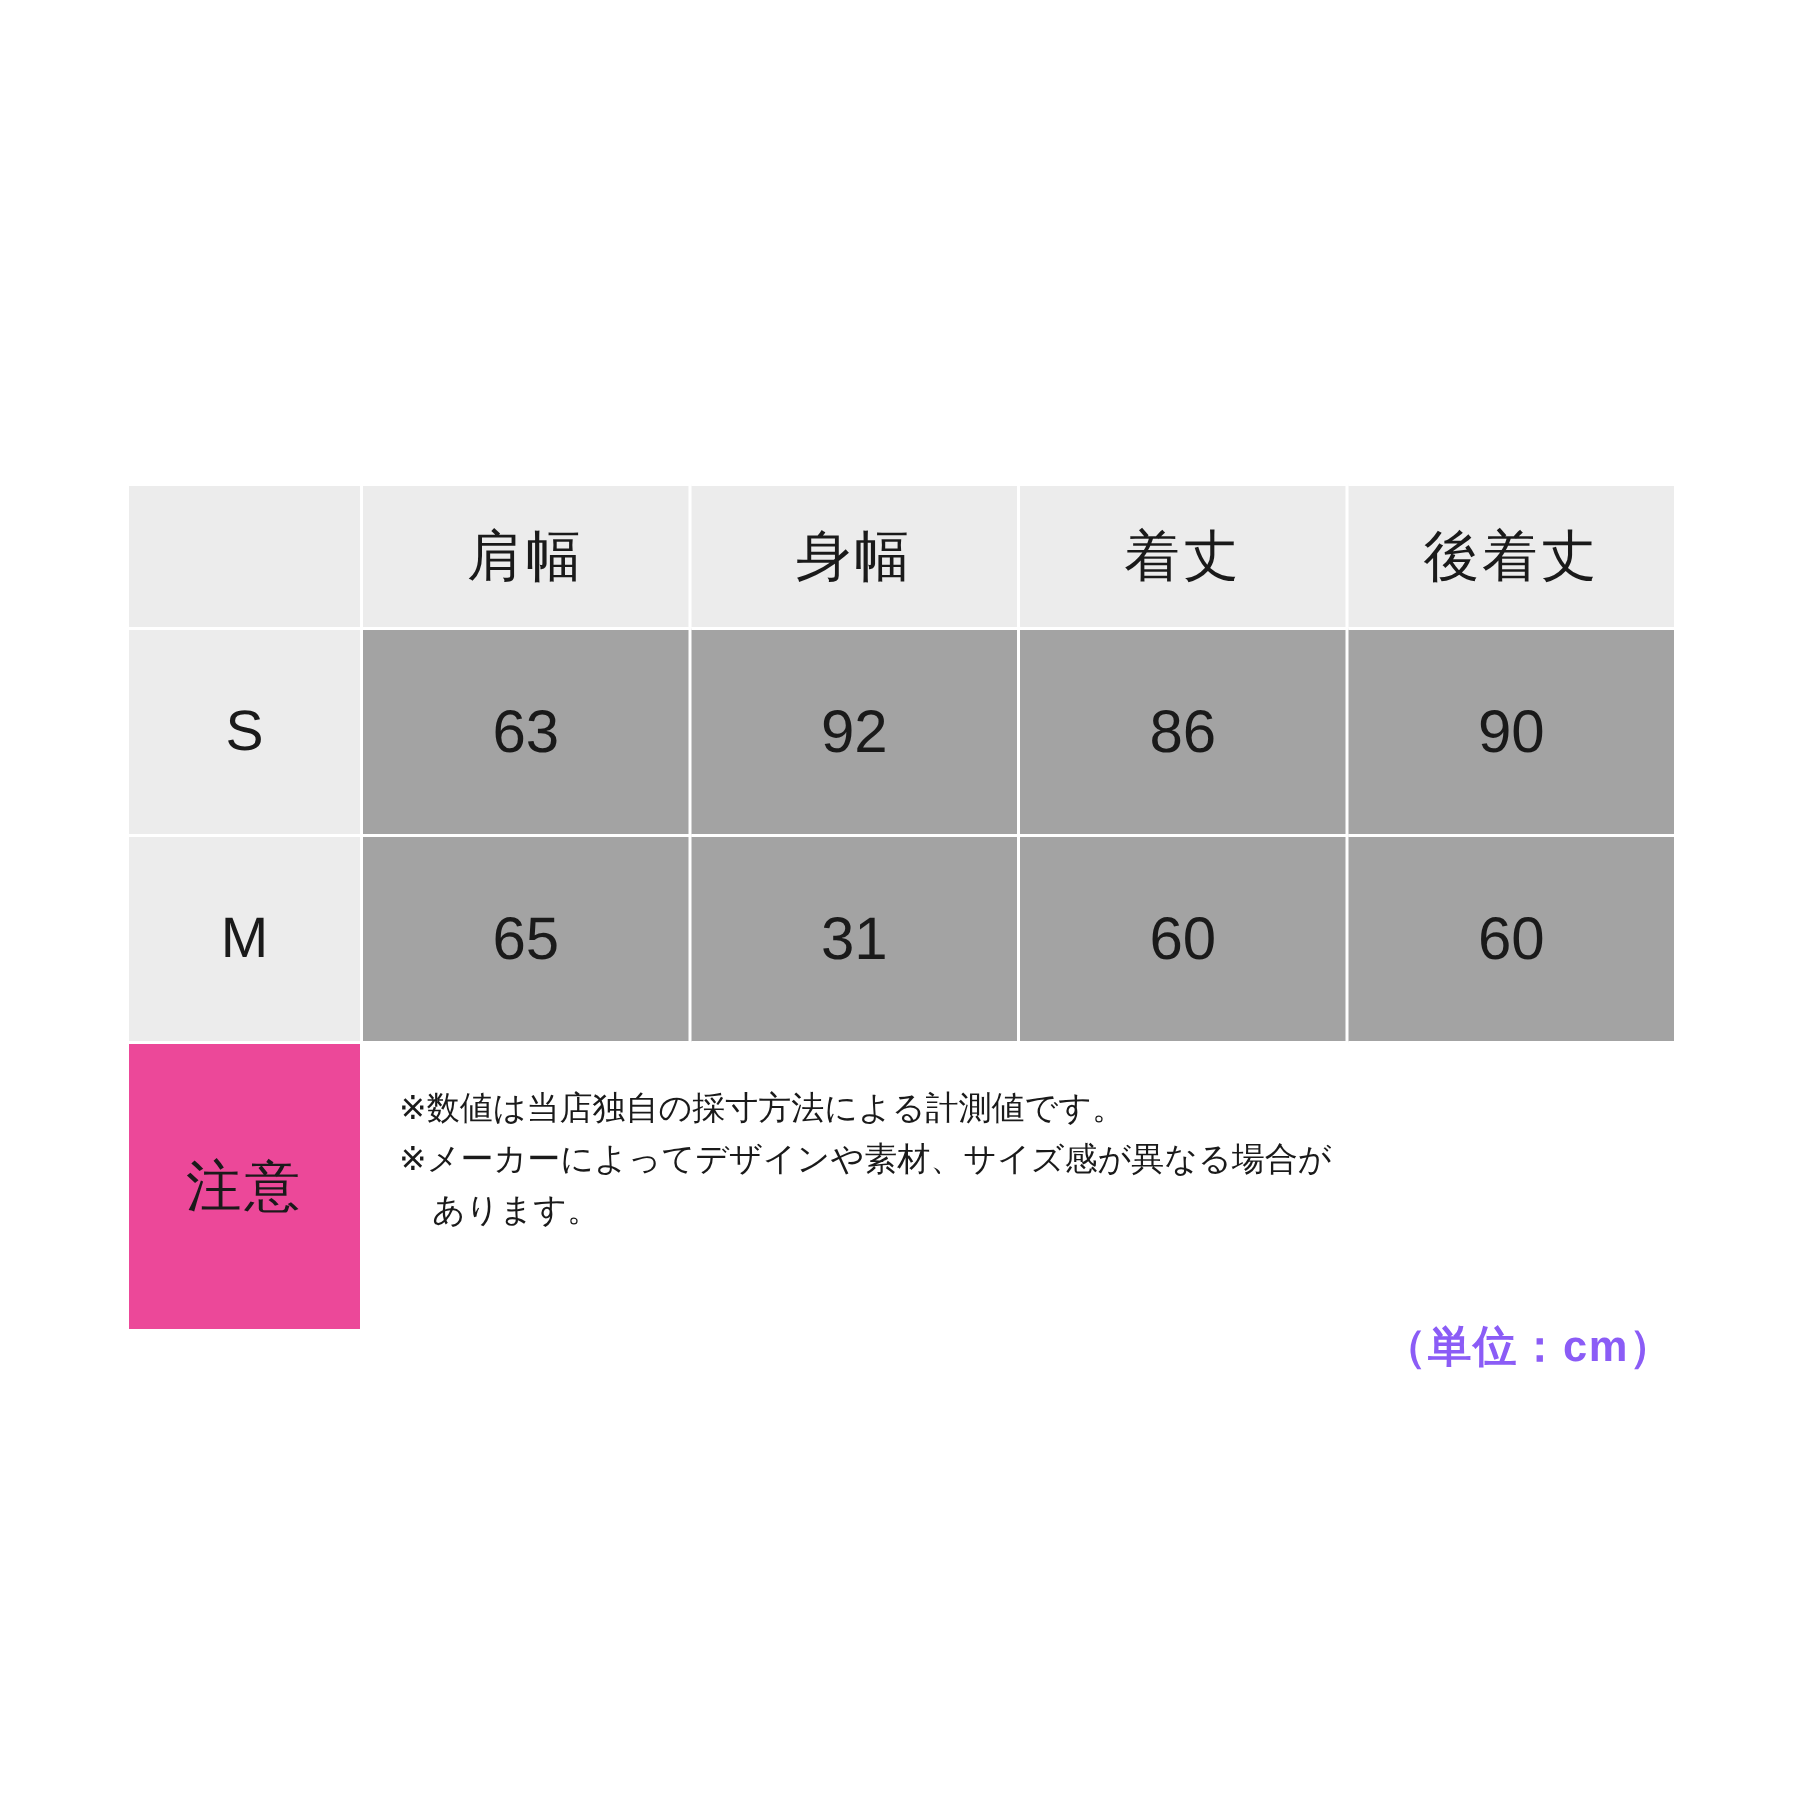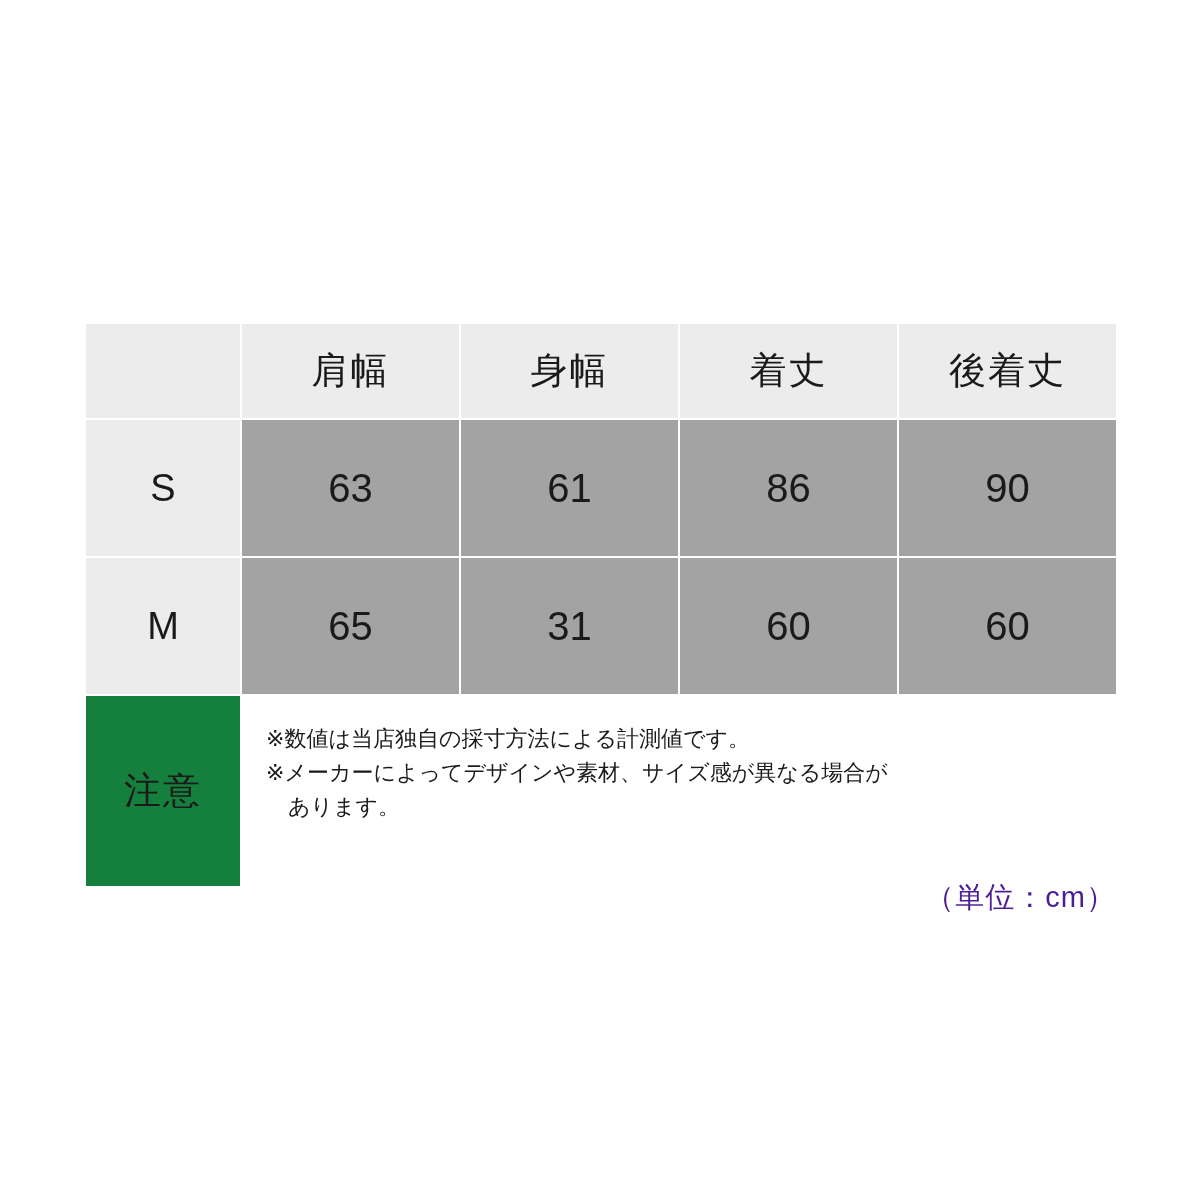--- a/index.html
+++ b/index.html
@@ -61,21 +61,21 @@
     font-size: 38px;
     background: #ececec;
   }
   .data-row td.value {
     font-size: 40px;
     background: #a3a3a3;
   }
   .note-row td.note-label {
     height: 190px;
     font-size: 37px;
-    background: #15803d;
+    background: #ec4899;
     letter-spacing: 2px;
   }
   .note-row td.note-body {
     background: #ffffff;
     text-align: left;
     vertical-align: top;
     padding: 26px 18px 22px 24px;
     font-size: 22px;
     line-height: 1.55;
   }
@@ -83,22 +83,23 @@
     white-space: pre-wrap;
   }
   .note-body .note-line.indented {
     text-indent: 0;
   }
   .unit {
     position: absolute;
     right: 84px;
     top: 878px;
     font-size: 29px;
-    color: #4c1d95;
+    color: #8b5cf6;
     letter-spacing: 1px;
+    font-weight: bold;
   }
 </style>
 </head>
 <body>
 
 <div class="sheet">
 
   <div class="table-wrap">
     <table class="size-table">
       <colgroup>
@@ -113,21 +114,21 @@
           <td class="corner"></td>
           <td>肩幅</td>
           <td>身幅</td>
           <td>着丈</td>
           <td>後着丈</td>
         </tr>
 
         <tr class="data-row">
           <td class="size-name">S</td>
           <td class="value">63</td>
-          <td class="value">61</td>
+          <td class="value">92</td>
           <td class="value">86</td>
           <td class="value">90</td>
         </tr>
 
         <tr class="data-row">
           <td class="size-name">M</td>
           <td class="value">65</td>
           <td class="value">31</td>
           <td class="value">60</td>
           <td class="value">60</td>

